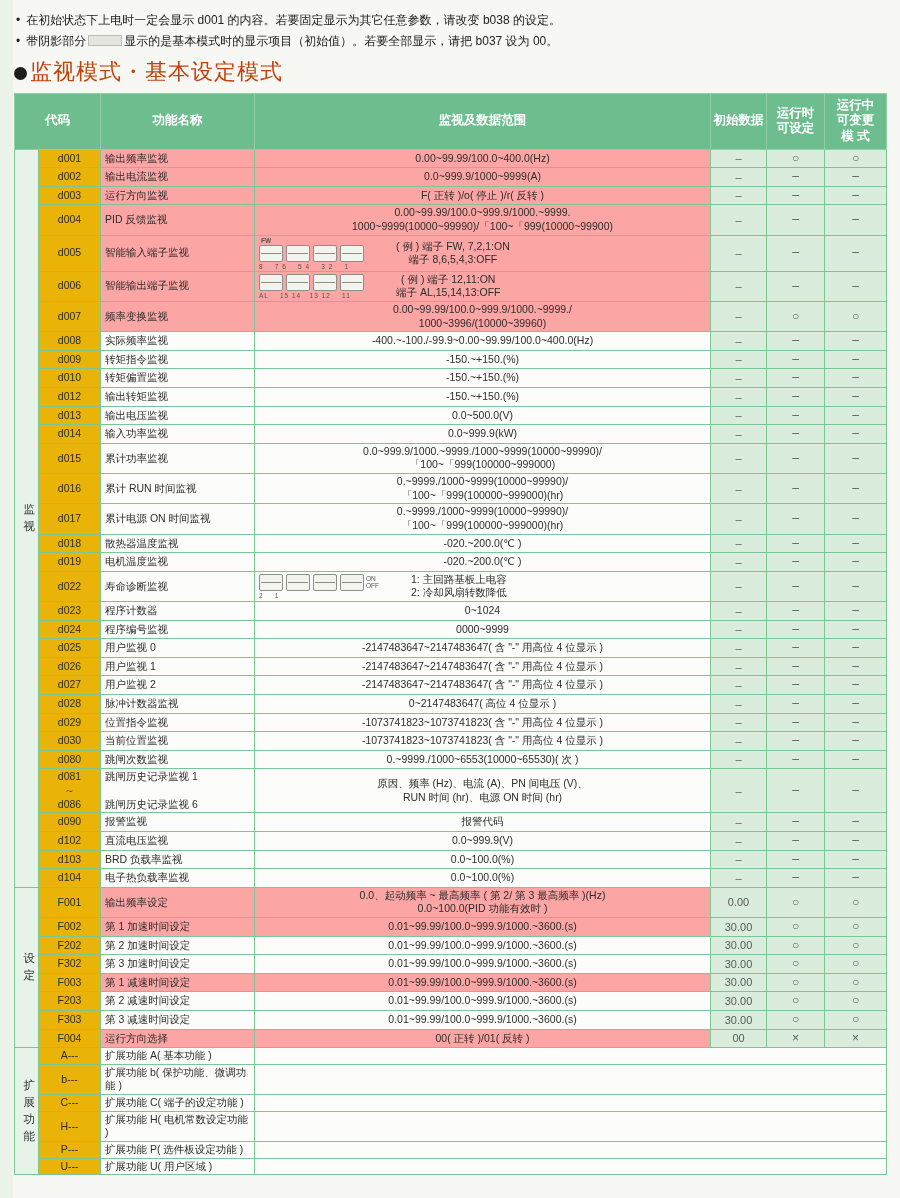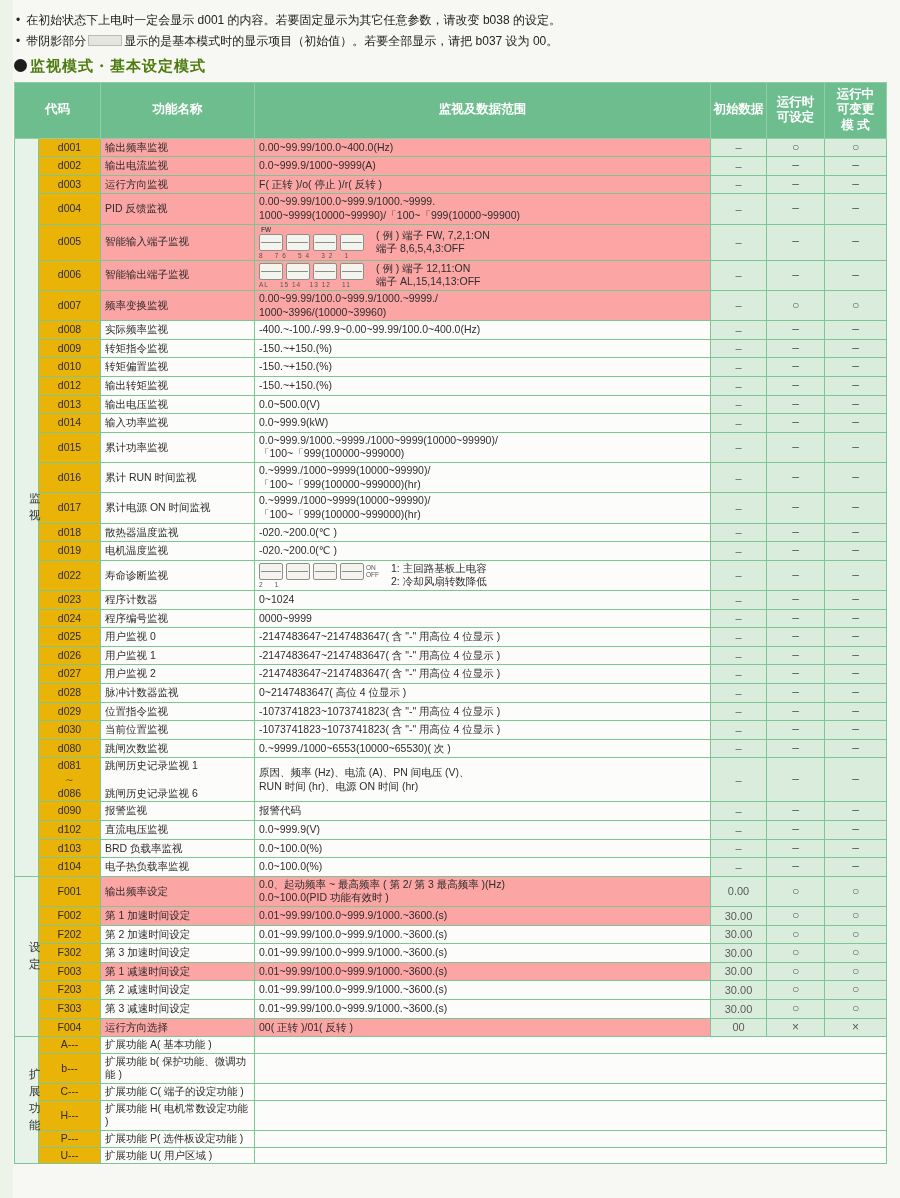--- a/index.html
+++ b/index.html
@@ -11,44 +11,44 @@
   }
   .page { padding:8px 12px 0 14px; }
   
   .edge-strip { position:absolute; left:0; top:0; bottom:0; width:13px; background:#ecf4ea; }
 
   .notes { list-style:none; margin:2px 0 4px 2px; }
   .notes li { font-size:12px; line-height:1.78; color:#222; }
   .notes li::before { content:"\2022"; margin-right:6px; font-size:12px; }
   .swatch { display:inline-block; width:34px; height:11px; background:#e3e5de; border:1px solid #b9bdb4; vertical-align:-1px; margin:0 2px; }
 
-  h2.sec { font-size:15px; font-weight:bold; color:#4d7c0f; letter-spacing:1px; margin:2px 0 6px 0; }
+  h2.sec { font-size:22px; font-weight:normal; color:#c2410c; letter-spacing:1px; margin:2px 0 6px 0; }
   h2.sec .dot { display:inline-block; width:13px; height:13px; border-radius:50%; background:#1d1d1b; margin-right:3px; vertical-align:-1px; }
 
   table { border-collapse:collapse; width:872px; table-layout:fixed; background:#fcfcfa; }
   col.c-grp { width:24px; } col.c-code { width:62px; } col.c-name { width:154px; }
   col.c-rng { width:456px; } col.c-init { width:56px; } col.c-set { width:58px; } col.c-chg { width:62px; }
   th, td { border:1px solid #7cc695; font-size:10.5px; line-height:1.3; padding:1px 4px; vertical-align:middle; }
   thead th {
     background:#6ebd8f; color:#fff; font-weight:bold; font-size:12.5px;
     text-align:center; white-space:pre-line; padding:4px 2px; line-height:1.25; border-color:#8ecfa6;
   }
   td.code { text-align:center; background:#eab308; white-space:pre-line; }
-  td.grp  { background:#e7f3e8; text-align:left; padding:14px; }
+  td.grp  { background:#e7f3e8; text-align:right; padding:8px; }
   td.grp .v { width:1.05em; margin:0 auto; word-break:break-all; line-height:1.5; font-size:11.5px; color:#333; }
   td.name { white-space:pre-line; }
   td.rng  { }
   td.init, td.set, td.chg { text-align:center; background:#daeddd; color:#5a5a57; font-size:11px; }
   td.set, td.chg { font-size:12px; }
   tr.sh td.name, tr.sh td.rng { background:#fca5a5; }
   tr:not(.sh) td.name, tr:not(.sh) td.rng { background:#fcfcfa; }
   td.ext-cell { background:#fcfcfa; }
-  .rlines { white-space:pre-line; }
+  .rlines { white-space:pre-line;text-align:center; }
   
-  .gwrap { display:flex; align-items:center; gap:12px; }
+  .gwrap { display:flex; align-items:center; gap:32px; }
   .seg { font-size:6.5px; color:#54544f; }
   .seg .top { height:8px; line-height:8px; padding-left:2px; font-weight:bold; }
   .seg-row { display:flex; gap:3px; }
   .seg-cell { width:24px; height:17px; border:1px solid #8f8f89; border-radius:2px; background:#f4f4ef; position:relative; }
   .seg-cell::after { content:""; position:absolute; left:1px; right:1px; top:50%; border-top:1px solid #8f8f89; }
   .seg .bot { height:8px; line-height:9px; letter-spacing:1px; white-space:pre; }
   .seg-flex { display:flex; align-items:center; gap:2px; }
   .seg-onoff { font-size:6.5px; line-height:1.2; color:#54544f; }
 </style>
 </head>

